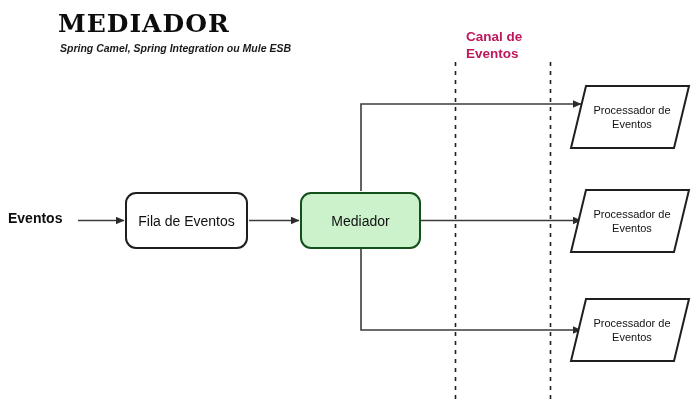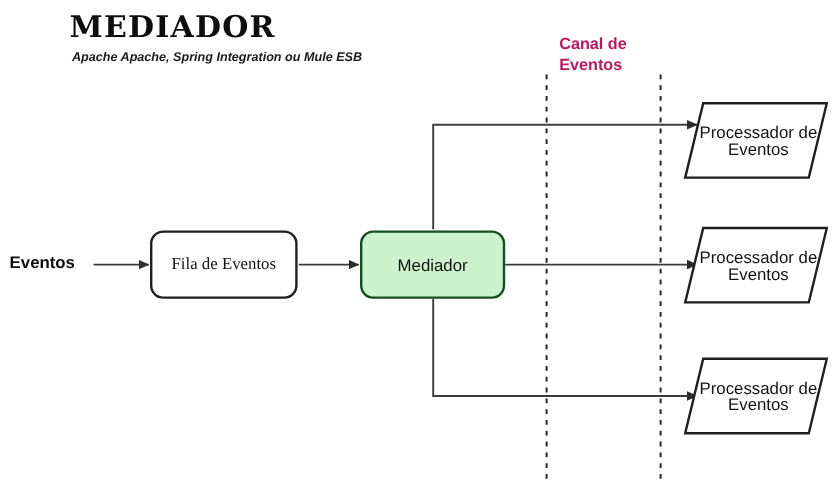--- a/index.html
+++ b/index.html
@@ -89,21 +89,21 @@
   }
   .para-text {
     position: absolute;
     left: 12px;
     top: 0;
     width: 100px;
     height: 66px;
     display: flex;
     align-items: center;
     justify-content: center;
-    font-size: 14px;
+    font-size: 11px;
     line-height: 14px;
     color: #111111;
     text-align: center;
     white-space: pre-line;
   }
 
   .ev-label {
     position: absolute;
     left: 8px;
     top: 210px;
@@ -118,21 +118,21 @@
     width: 700px; height: 406px;
     pointer-events: none;
   }
 </style>
 </head>
 <body>
 
 <div id="canvas">
 
   <div class="title">Mediador</div>
-  <div class="subtitle">Apache Apache, Spring Integration ou Mule ESB</div>
+  <div class="subtitle">Spring Camel, Spring Integration ou Mule ESB</div>
 
   <div class="channel-label">Canal de
 Eventos</div>
 
   <svg class="wires" viewBox="0 0 700 406">
     <defs>
       <marker id="arrow" markerWidth="9" markerHeight="8" refX="8.5" refY="4" orient="auto" markerUnits="userSpaceOnUse">
         <path d="M0,0 L9,4 L0,8 z" fill="#2b2b2b"></path>
       </marker>
     </defs>
@@ -148,21 +148,21 @@
 
     <path d="M361,191 L361,104 L581,104" fill="none" stroke="#3c3c3c" stroke-width="1.6" marker-end="url(#arrow)"></path>
 
     <line x1="421" y1="220.5" x2="581" y2="220.5" stroke="#3c3c3c" stroke-width="1.6" marker-end="url(#arrow)"></line>
 
     <path d="M361,249 L361,330 L581,330" fill="none" stroke="#3c3c3c" stroke-width="1.6" marker-end="url(#arrow)"></path>
   </svg>
 
   <div class="ev-label">Eventos</div>
 
-  <div class="box" style="left:125px; top:192px; width:123px; height:57px;font-family:Liberation Serif, serif;">
+  <div class="box" style="left:125px; top:192px; width:123px; height:57px;">
     <span>Fila de Eventos</span>
   </div>
 
   <div class="box mediator" style="left:300px; top:192px; width:121px; height:57px;">
     <span>Mediador</span>
   </div>
 
   <div class="para-wrap" style="left:570px; top:84px;">
     <svg viewBox="0 0 120 66">
       <polygon points="16,2 119,2 104,64 1,64" fill="#ffffff" stroke="#1f1f1f" stroke-width="2"></polygon>

